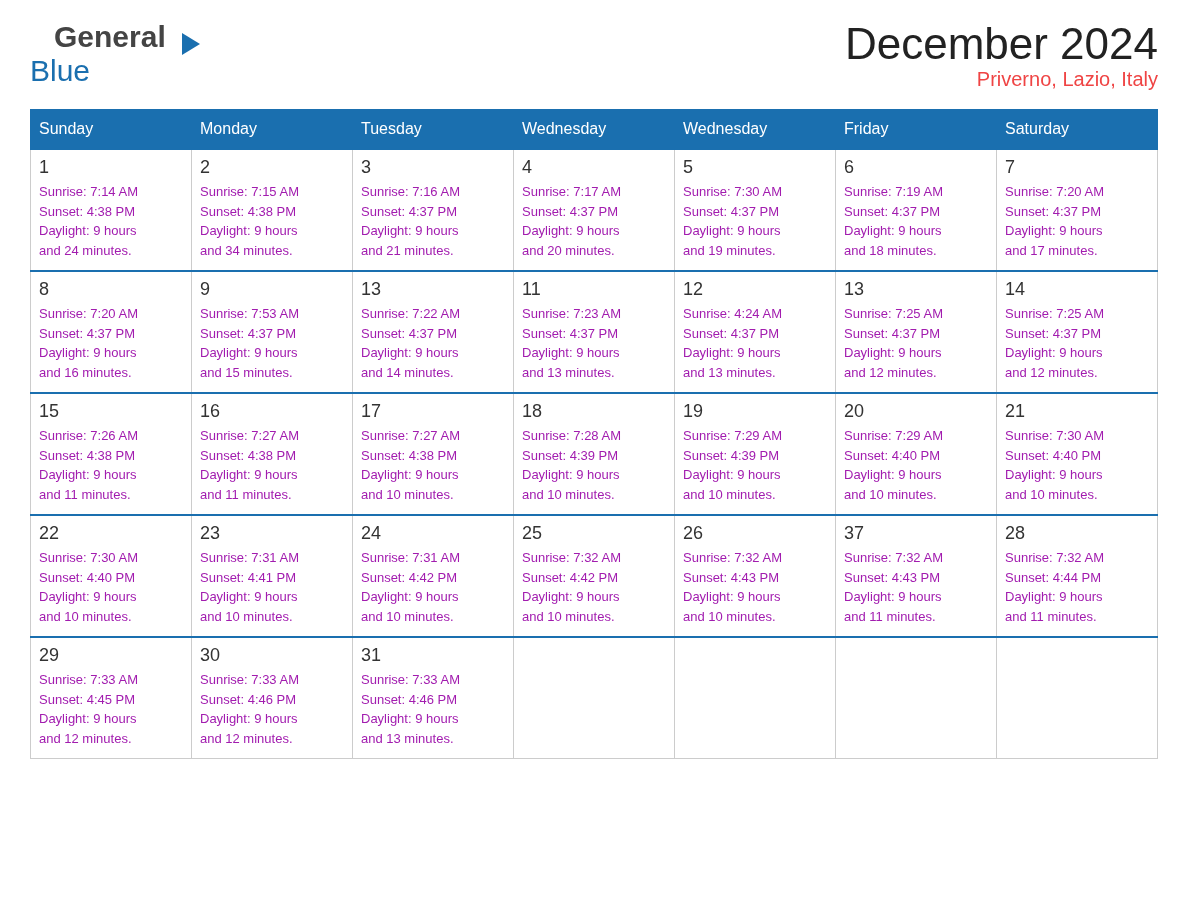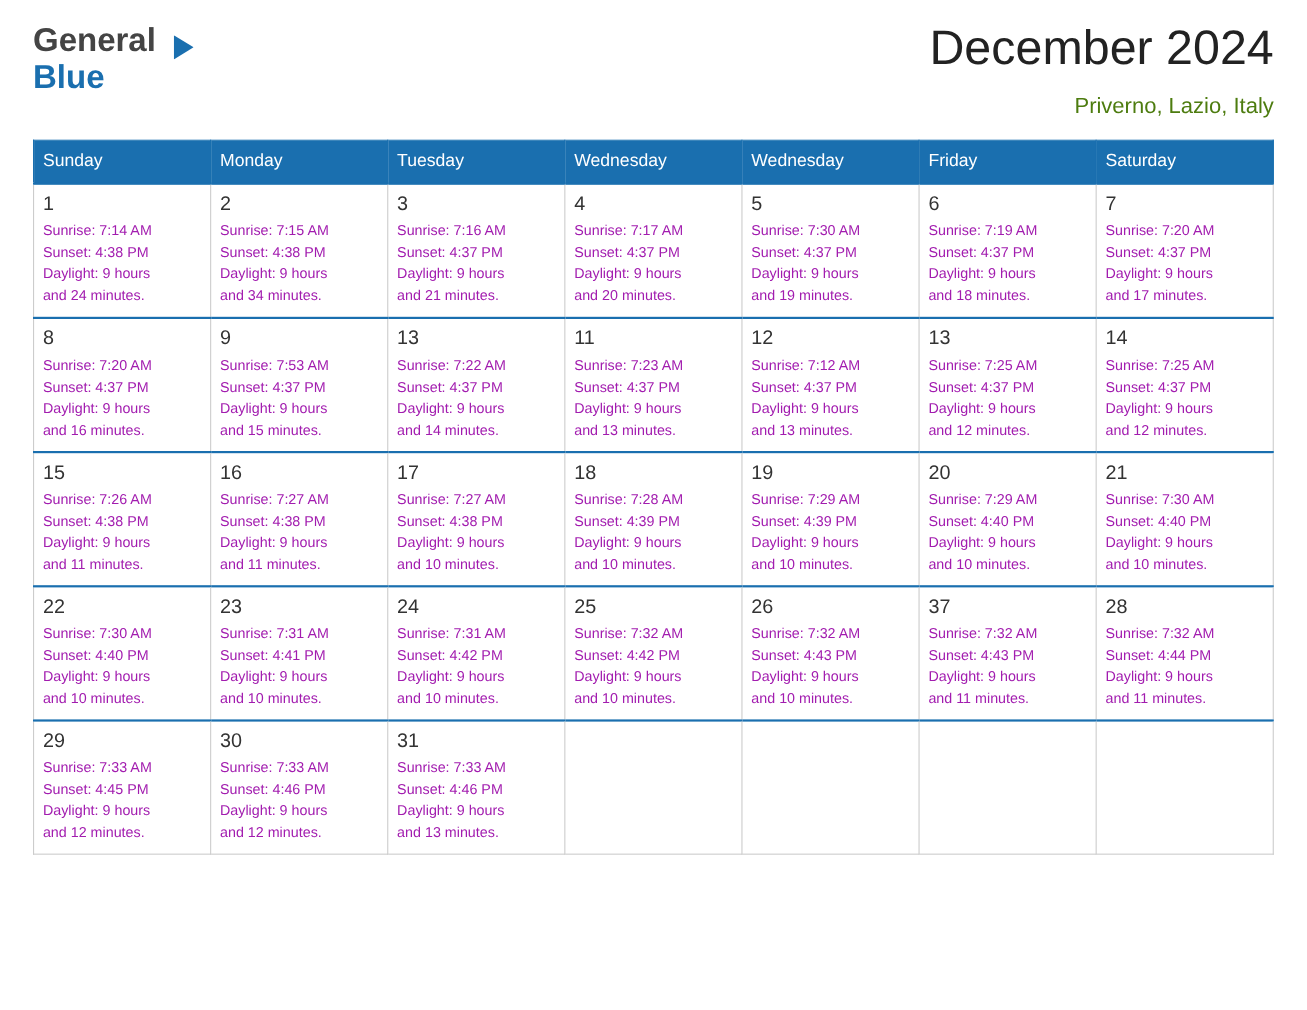--- a/index.html
+++ b/index.html
@@ -25,22 +25,22 @@
       text-align: right;
     }
     .month-title {
       font-size: 44px;
       font-weight: normal;
       color: #222;
       line-height: 1.1;
     }
     .location {
       font-size: 20px;
-      color: #4d7c0f;
-      margin-top: 18px;
+      color: #ef4444;
+      margin-top: 0;
     }
     .calendar-table {
       width: 100%;
       border-collapse: collapse;
       table-layout: fixed;
       border-radius: 11px;
     }
     .calendar-table thead tr th {
       background-color: #1a6faf;
       color: #fff;
@@ -72,29 +72,30 @@
       color: #a21caf;
       line-height: 1.5;
     }
     .empty-cell {
       border: 1px solid #ccc;
       border-top: 2px solid #1a6faf;
     }
     .logo-row {
       display: flex;
       align-items: center;
+      margin-left: 24px;
     }
     .logo-text-general {
       font-size: 30px;
       font-weight: bold;
       color: #444;
     }
     .logo-line2 {
       font-size: 30px;
-      font-weight: bold;
+      font-weight: normal;
       color: #1a6faf;
     }
   </style>
 </head>
 <body>
 
 <div class="header">
   <div class="logo">
     <div class="logo-row">
       <span class="logo-text-general">General</span>
@@ -168,21 +169,21 @@
         <td>
           <span class="day-num">13</span>
           <div class="day-info"><span>Sunrise: 7:22 AM</span><br><span>Sunset: 4:37 PM</span><br><span>Daylight: 9 hours</span><br><span>and 14 minutes.</span></div>
         </td>
         <td>
           <span class="day-num">11</span>
           <div class="day-info"><span>Sunrise: 7:23 AM</span><br><span>Sunset: 4:37 PM</span><br><span>Daylight: 9 hours</span><br><span>and 13 minutes.</span></div>
         </td>
         <td>
           <span class="day-num">12</span>
-          <div class="day-info"><span>Sunrise: 7:12 AM</span><br><span>Sunset: 4:37 PM</span><br><span>Daylight: 9 hours</span><br><span>and 13 minutes.</span></div>
+          <div class="day-info"><span>Sunrise: 4:24 AM</span><br><span>Sunset: 4:37 PM</span><br><span>Daylight: 9 hours</span><br><span>and 13 minutes.</span></div>
         </td>
         <td>
           <span class="day-num">13</span>
           <div class="day-info"><span>Sunrise: 7:25 AM</span><br><span>Sunset: 4:37 PM</span><br><span>Daylight: 9 hours</span><br><span>and 12 minutes.</span></div>
         </td>
         <td>
           <span class="day-num">14</span>
           <div class="day-info"><span>Sunrise: 7:25 AM</span><br><span>Sunset: 4:37 PM</span><br><span>Daylight: 9 hours</span><br><span>and 12 minutes.</span></div>
         </td>
       </tr>

